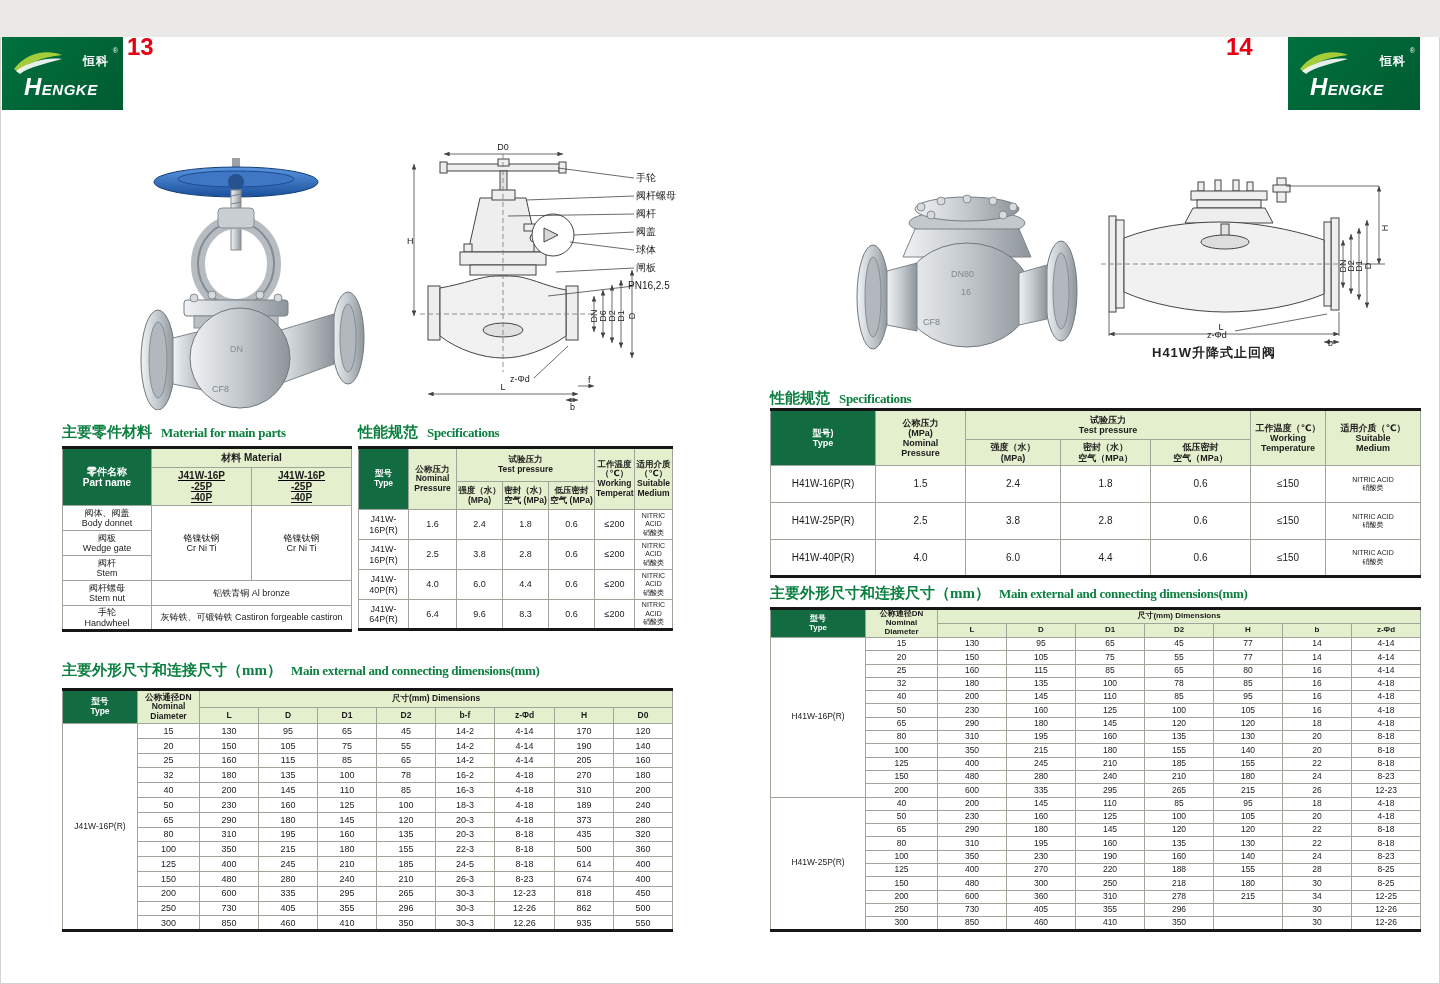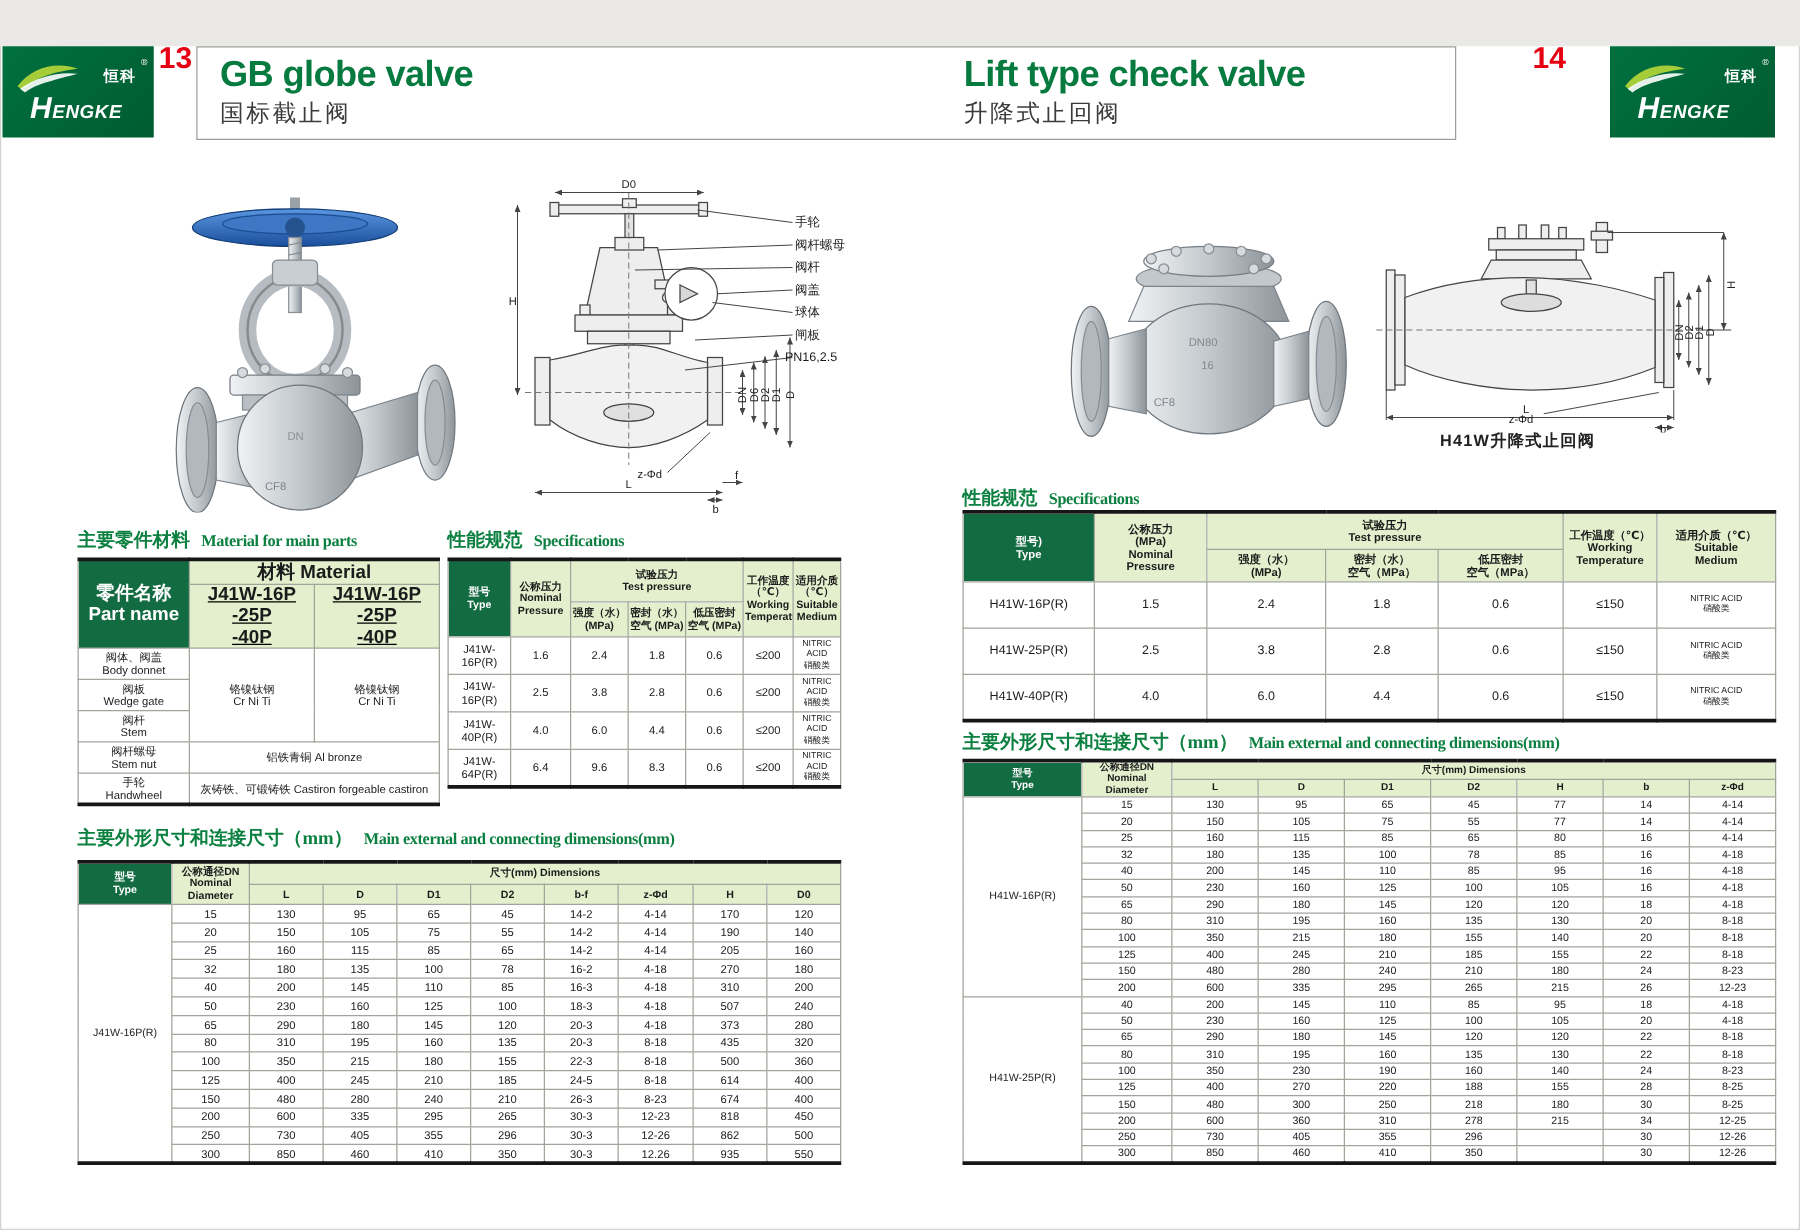--- a/index.html
+++ b/index.html
@@ -34,21 +34,21 @@
   
   .tbl{position:absolute;border-collapse:collapse;table-layout:fixed;background:#fff;
        border-top:3px solid #161616;border-bottom:3px solid #161616;}
   .tbl th,.tbl td{border:1px solid #a0a59a;white-space:pre-line;text-align:center;vertical-align:middle;
        padding:0 1px;line-height:1.15;color:#1b1b1b;font-weight:normal;overflow:hidden;}
   .tbl th{font-weight:bold;line-height:1.12;}
   .tbl th.dark{background:#136b42;color:#fff;}
   .tbl th.lt{background:#e4efcd;}
   .tbl td.sm{font-size:7px;line-height:1.2;}
   .mat{left:62px;top:446px;width:289px;font-size:9px;}
-  .mat th{font-size:15px;}
+  .mat th{font-size:10px;}
   .mat tr:nth-child(1){height:20px;}
   .mat tr:nth-child(2){height:38px;text-decoration:underline;}
   .mat tr:nth-child(n+3){height:25px;}
   .spec{left:358px;top:446px;width:314px;font-size:9px;}
   .spec th{font-size:8.5px;}
   .spec tr:nth-child(1){height:34px;}
   .spec tr:nth-child(2){height:28px;}
   .spec tr:nth-child(n+3){height:30px;}
   .rspec{left:770px;top:408px;width:650px;font-size:10px;}
   .rspec th{font-size:9px;}
@@ -82,30 +82,20 @@
     <svg width="56" height="30" viewBox="0 0 56 30">
       <path d="M4,22 C16,6 36,2 52,8 C38,10 20,13 8,25 Z" fill="#a5cd39"></path>
       <path d="M6,24 C20,14 38,10 52,12 C38,16 18,20 10,27 Z" fill="#ffffff" opacity="0.9"></path>
     </svg>
     <span class="logo-cn">恒科</span>
     <span class="logo-reg">®</span>
     <div class="logo-en">HENGKE</div>
   </div>
   <div class="pgno pgno-l">13</div>
 
-  <div class="titlebox">
-    <div class="tb-group tb-left">
-      <div class="t-en">GB globe valve</div>
-      <div class="t-cn">国标截止阀</div>
-    </div>
-    <div class="tb-group tb-right">
-      <div class="t-en">Lift type check valve</div>
-      <div class="t-cn">升降式止回阀</div>
-    </div>
-  </div>
 
   <div class="pgno pgno-r">14</div>
   <div class="logo logo-r">
     <svg width="56" height="30" viewBox="0 0 56 30">
       <path d="M4,22 C16,6 36,2 52,8 C38,10 20,13 8,25 Z" fill="#a5cd39"></path>
       <path d="M6,24 C20,14 38,10 52,12 C38,16 18,20 10,27 Z" fill="#ffffff" opacity="0.9"></path>
     </svg>
     <span class="logo-cn">恒科</span>
     <span class="logo-reg">®</span>
     <div class="logo-en">HENGKE</div>
@@ -526,21 +516,21 @@
           <td>200</td>
         </tr>
         <tr>
           <td>50</td>
           <td>230</td>
           <td>160</td>
           <td>125</td>
           <td>100</td>
           <td>18-3</td>
           <td>4-18</td>
-          <td>507</td>
+          <td>189</td>
           <td>240</td>
         </tr>
         <tr>
           <td>65</td>
           <td>290</td>
           <td>180</td>
           <td>145</td>
           <td>120</td>
           <td>20-3</td>
           <td>4-18</td>

